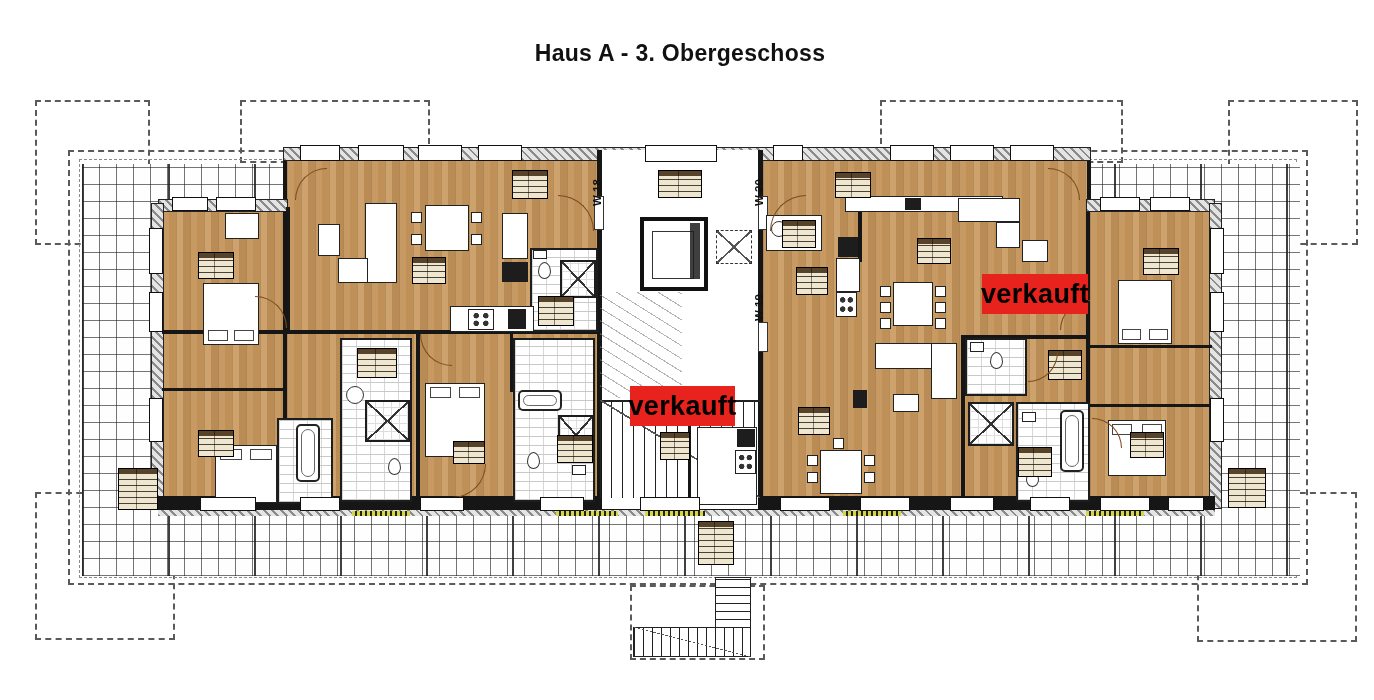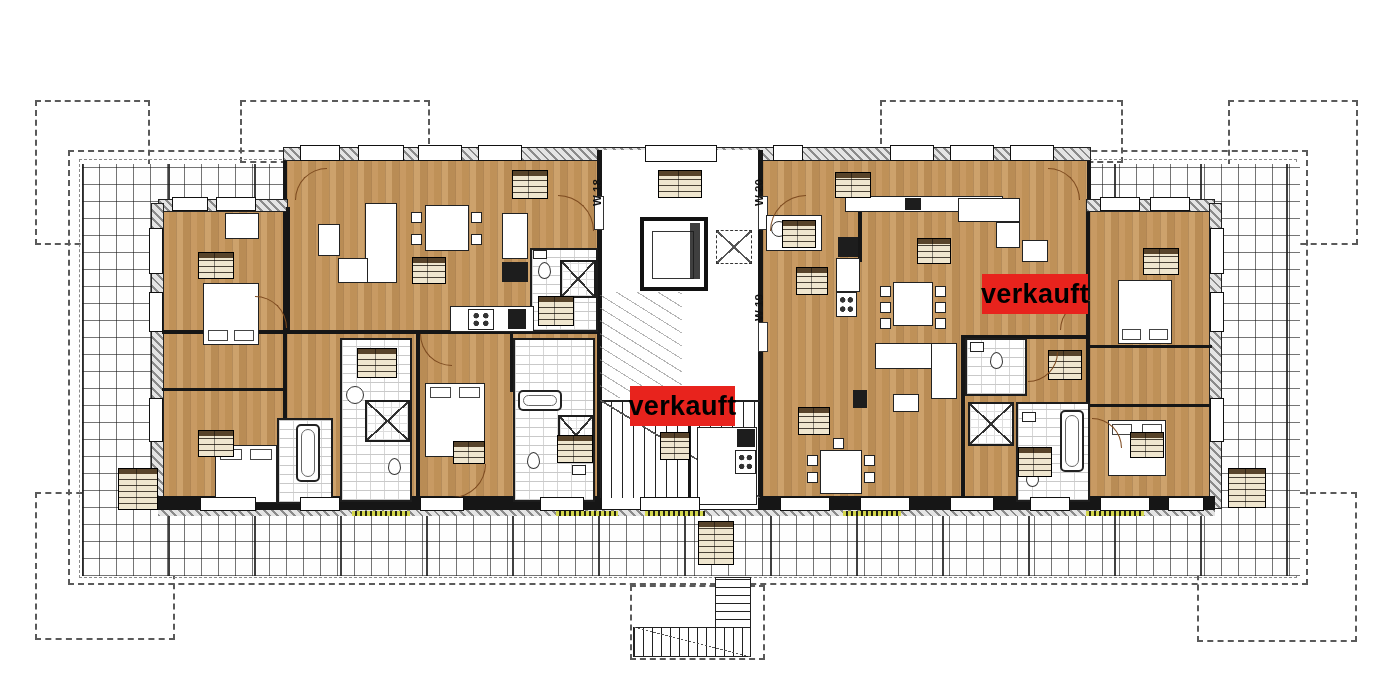--- a/index.html
+++ b/index.html
@@ -64,20 +64,21 @@
   .sold{position:absolute;background:#e8231d;color:#000;font-weight:800;font-size:27px;
      display:flex;align-items:center;justify-content:center;letter-spacing:.4px;}
   .vtext{position:absolute;writing-mode:vertical-rl;transform:rotate(180deg);
      font-size:11.5px;font-weight:bold;color:#111;white-space:nowrap;}
 </style>
 </head>
 <body>
 
 <div class="c">
 
+  <div class="title">Haus A - 3. Obergeschoss</div>
 
   <div class="dash" style="left:35px;top:100px;width:115px;height:145px;"></div>
   <div class="dash" style="left:240px;top:100px;width:190px;height:63px;"></div>
   <div class="dash" style="left:880px;top:100px;width:243px;height:63px;"></div>
   <div class="dash" style="left:1228px;top:100px;width:130px;height:145px;"></div>
   <div class="dash" style="left:35px;top:492px;width:140px;height:148px;"></div>
   <div class="dash" style="left:1197px;top:492px;width:160px;height:150px;"></div>
   <div class="dash" style="left:68px;top:150px;width:1240px;height:435px;"></div>
   <div class="dash2" style="left:79px;top:159px;width:1218px;height:419px;"></div>
 

